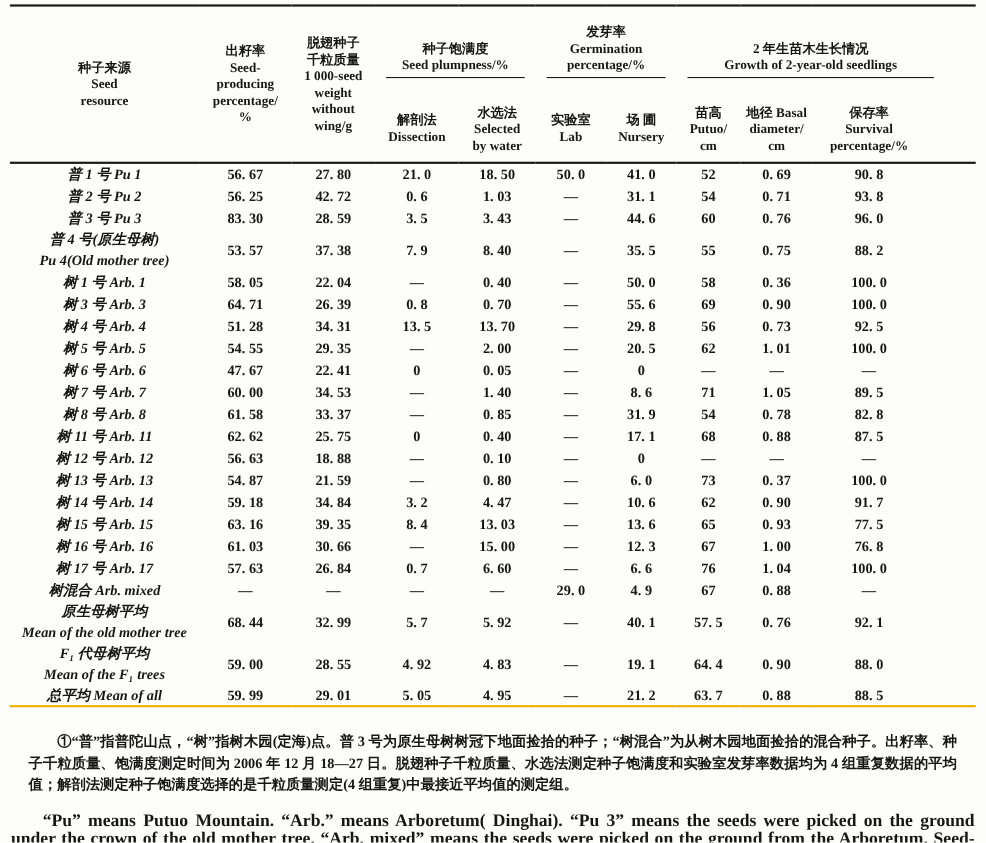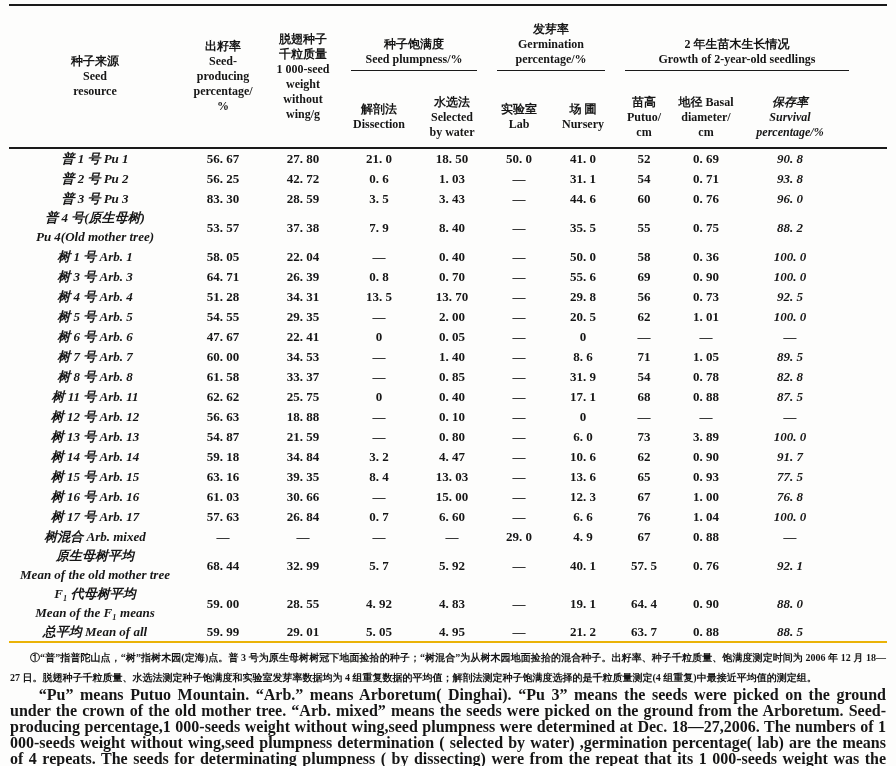--- a/index.html
+++ b/index.html
@@ -19,30 +19,30 @@
   th, td { padding: 0; text-align: center; vertical-align: middle; font-weight: bold; }
   thead th { font-size: 12px; line-height: 15px; white-space: pre-line; }
   thead th.bb { border-bottom: 2px solid #1a1a1a; }
   th.group { vertical-align: bottom; height: 54px; }
   th.group .gtext {
     display: block; margin: 16px 10px; padding-bottom: 3px;
     border-bottom: 1px solid #1a1a1a;
   }
   th.group .gtext.growth { margin-right: 38px; }
   tr.subrow th { height: 61px; }
-  th.survival, td:last-child { padding-right: 46px; font-style: italic; }
+  th.survival, td:last-child { padding-right: 46px; }
 
   tbody td { font-size: 13px; height: 20px; line-height: 19px; white-space: nowrap; }
   tbody td.lbl { overflow: visible; font-style: italic; }
   tbody td.lbl div { line-height: 19px; }
   tbody tr:last-child td { border-bottom: 2px solid #eab308; }
 
   .footnote { padding: 5px 1px 0 1px; }
   .fn-zh {
-    margin: 0; font-size: 10px; line-height: 19.5px;
+    margin: 16px; font-size: 13px; line-height: 19.5px;
     text-align: justify; text-indent: 2em;
   }
   .fn-en {
     margin: 0; font-size: 16px; line-height: 16px;
     text-align: justify; text-indent: 1.8em;
   }
 </style>
 </head>
 <body>
 
@@ -267,21 +267,21 @@
         </tr>
         <tr>
           <td class="lbl">树 13 号 Arb. 13</td>
           <td>54. 87</td>
           <td>21. 59</td>
           <td>—</td>
           <td>0. 80</td>
           <td>—</td>
           <td>6. 0</td>
           <td>73</td>
-          <td>3. 89</td>
+          <td>0. 37</td>
           <td>100. 0</td>
         </tr>
         <tr>
           <td class="lbl">树 14 号 Arb. 14</td>
           <td>59. 18</td>
           <td>34. 84</td>
           <td>3. 2</td>
           <td>4. 47</td>
           <td>—</td>
           <td>10. 6</td>
@@ -348,21 +348,21 @@
           <td>5. 92</td>
           <td>—</td>
           <td>40. 1</td>
           <td>57. 5</td>
           <td>0. 76</td>
           <td>92. 1</td>
         </tr>
         <tr>
           <td class="lbl">
             <div>F₁ 代母树平均</div>
-            <div>Mean of the F₁ means</div>
+            <div>Mean of the F₁ trees</div>
           </td>
           <td>59. 00</td>
           <td>28. 55</td>
           <td>4. 92</td>
           <td>4. 83</td>
           <td>—</td>
           <td>19. 1</td>
           <td>64. 4</td>
           <td>0. 90</td>
           <td>88. 0</td>

